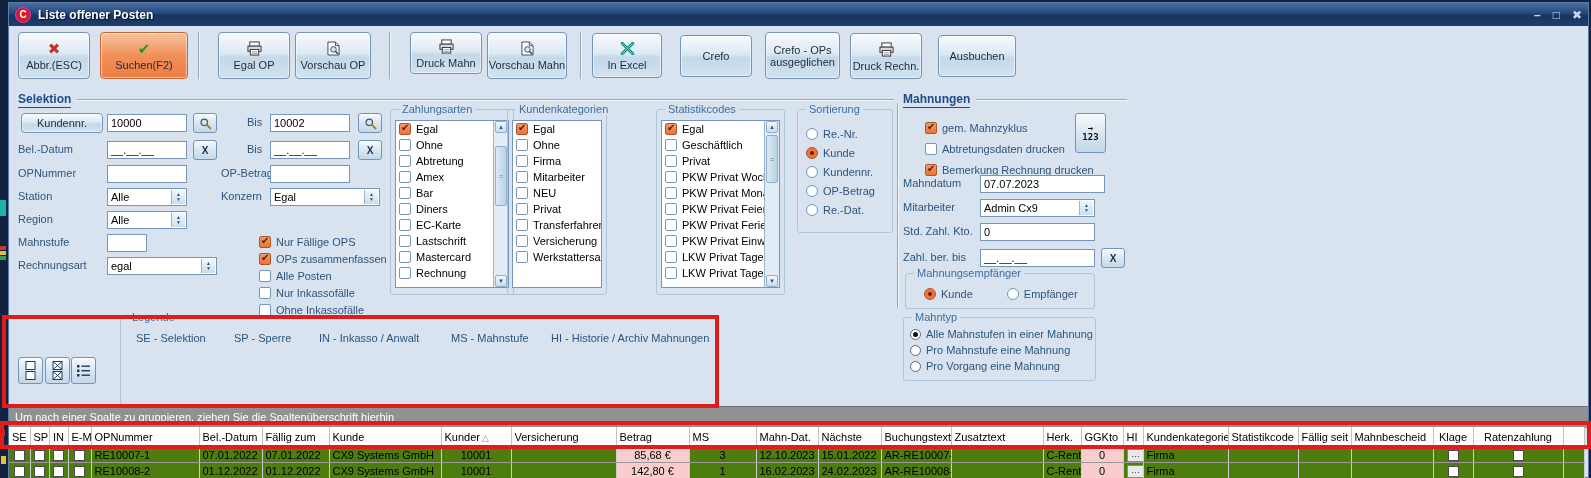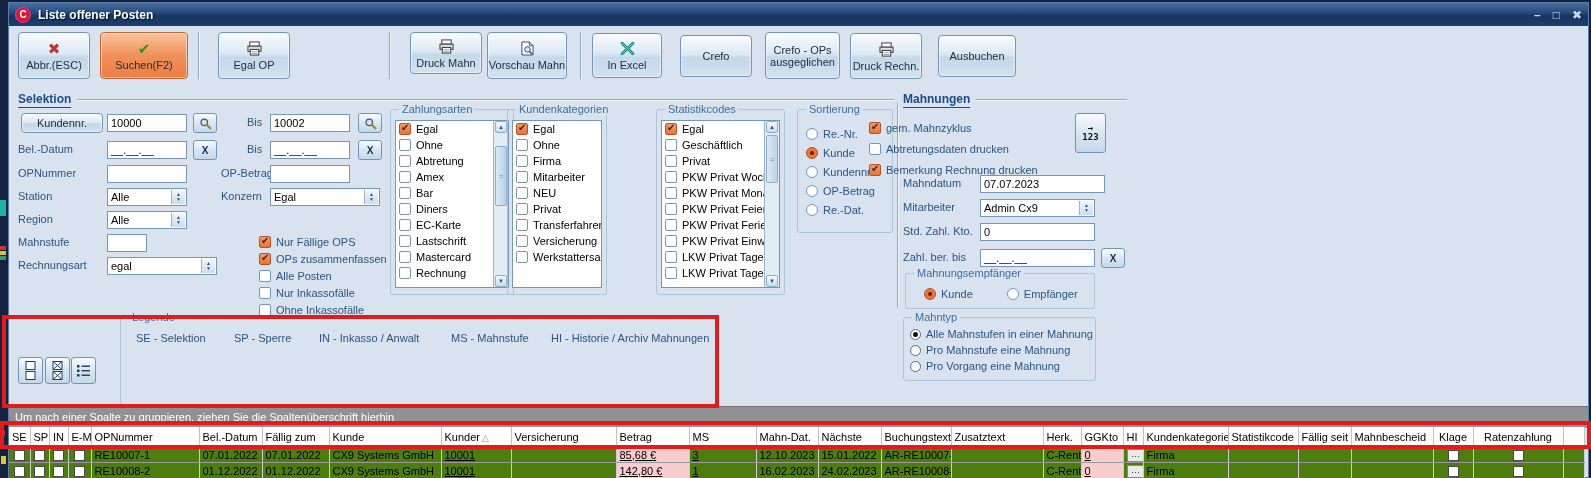--- a/index.html
+++ b/index.html
@@ -74,21 +74,21 @@
   
   .groupbar{position:absolute;left:0;right:0;background:#8f9192;border-top:1px solid #6f7374;
             color:#fff;line-height:20px;padding-left:6px;}
   
   table.grid{position:absolute;border-collapse:collapse;table-layout:fixed;background:#fff;}
   table.grid th{background:#fff;font-weight:normal;text-align:left;padding:2px 3px;border-right:1px solid #c2c2c2;
             border-bottom:1px solid #a5a5a5;white-space:nowrap;overflow:hidden;height:15px;}
   table.grid td{padding:0 3px;border-right:1px solid #cdcdcd;border-bottom:1px solid #9a9a9a;
             white-space:nowrap;overflow:hidden;height:13px;background:#4d7c0f;}
   table.grid .center{text-align:center;}
-  table.grid .num{text-align:left;text-decoration:underline;}
+  table.grid .num{text-align:center;}
   table.grid td.pink{background:#f9cdcd;}
   .rcb{width:11px;height:11px;box-sizing:border-box;border:1px solid #4a4a4a;background:#fff;display:inline-block;vertical-align:middle;}
   .hi-btn{display:inline-block;width:16px;height:11px;line-height:8px;font-size:9px;text-align:center;
           background:#e9e9e9;border:1px solid #888;color:#333;}
   .sort{display:none;color:#8a8a8a;font-size:9px;margin-left:2px;}
   .sort.show{display:inline;}
   
   .anno{position:absolute;border:4px solid #e21b1b;box-sizing:border-box;pointer-events:none;z-index:50;}
   .icon123{display:flex;flex-direction:column;align-items:center;line-height:9px;
            font-family:"DejaVu Sans Mono","Liberation Mono",monospace;font-size:9px;font-weight:bold;color:#111;}
@@ -134,20 +134,31 @@
           <svg width="17" height="15" viewBox="0 0 18 16">
             <rect x="4" y="1" width="10" height="4.5" fill="#fff" stroke="#333"></rect>
             <rect x="2" y="5.5" width="14" height="5.5" fill="#dcdcdc" stroke="#333"></rect>
             <rect x="4.5" y="9" width="9" height="6" fill="#fff" stroke="#333"></rect>
             <line x1="6" y1="11.5" x2="12" y2="11.5" stroke="#999"></line>
             <line x1="6" y1="13.5" x2="12" y2="13.5" stroke="#999"></line>
           </svg>
         </span>
       <span>Egal OP</span>
     </div>
+    <div class="btn" style="left:286px;top:29px;width:76px;height:47px">
+      <span class="ic">
+          <svg width="13" height="15" viewBox="0 0 14 16">
+            <path d="M1 1 h8 l4 4 v10 h-12 z" fill="#fff" stroke="#345"></path>
+            <path d="M9 1 v4 h4" fill="none" stroke="#345"></path>
+            <circle cx="7" cy="9" r="3" fill="rgba(160,200,240,.45)" stroke="#246"></circle>
+            <line x1="9.2" y1="11.2" x2="12" y2="14" stroke="#246" stroke-width="1.6"></line>
+          </svg>
+        </span>
+      <span>Vorschau OP</span>
+    </div>
     <div class="tsep" style="left:380px;top:29px;height:47px"></div>
     <div class="btn" style="left:401px;top:29px;width:72px;height:42px">
       <span class="ic">
           <svg width="17" height="15" viewBox="0 0 18 16">
             <rect x="4" y="1" width="10" height="4.5" fill="#fff" stroke="#333"></rect>
             <rect x="2" y="5.5" width="14" height="5.5" fill="#dcdcdc" stroke="#333"></rect>
             <rect x="4.5" y="9" width="9" height="6" fill="#fff" stroke="#333"></rect>
             <line x1="6" y1="11.5" x2="12" y2="11.5" stroke="#999"></line>
             <line x1="6" y1="13.5" x2="12" y2="13.5" stroke="#999"></line>
           </svg>
@@ -504,21 +515,21 @@
 
           <div class="optrow" style="height:19px">
             <span class="rd"></span>
             <span>Re.-Dat.</span>
           </div>
         </div>
     </div>
 
     <div class="vdiv" style="left:888px;top:100px;height:205px"></div>
 
-    <div style="position:absolute;left:860px;top:114px">
+    <div style="position:absolute;left:916px;top:114px">
 
         <div class="optrow" style="height:21px">
           <span class="cb checked"></span>
           <span>gem. Mahnzyklus</span>
         </div>
 
         <div class="optrow" style="height:21px">
           <span class="cb"></span>
           <span>Abtretungsdaten drucken</span>
         </div>

